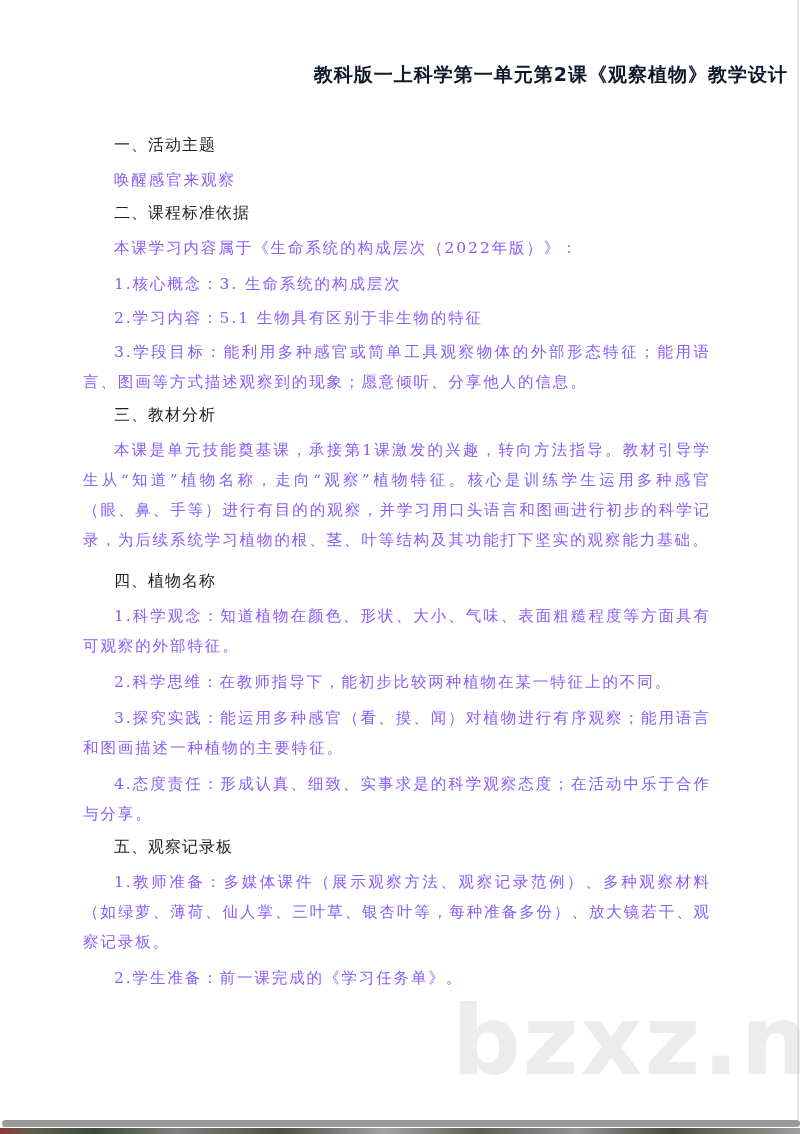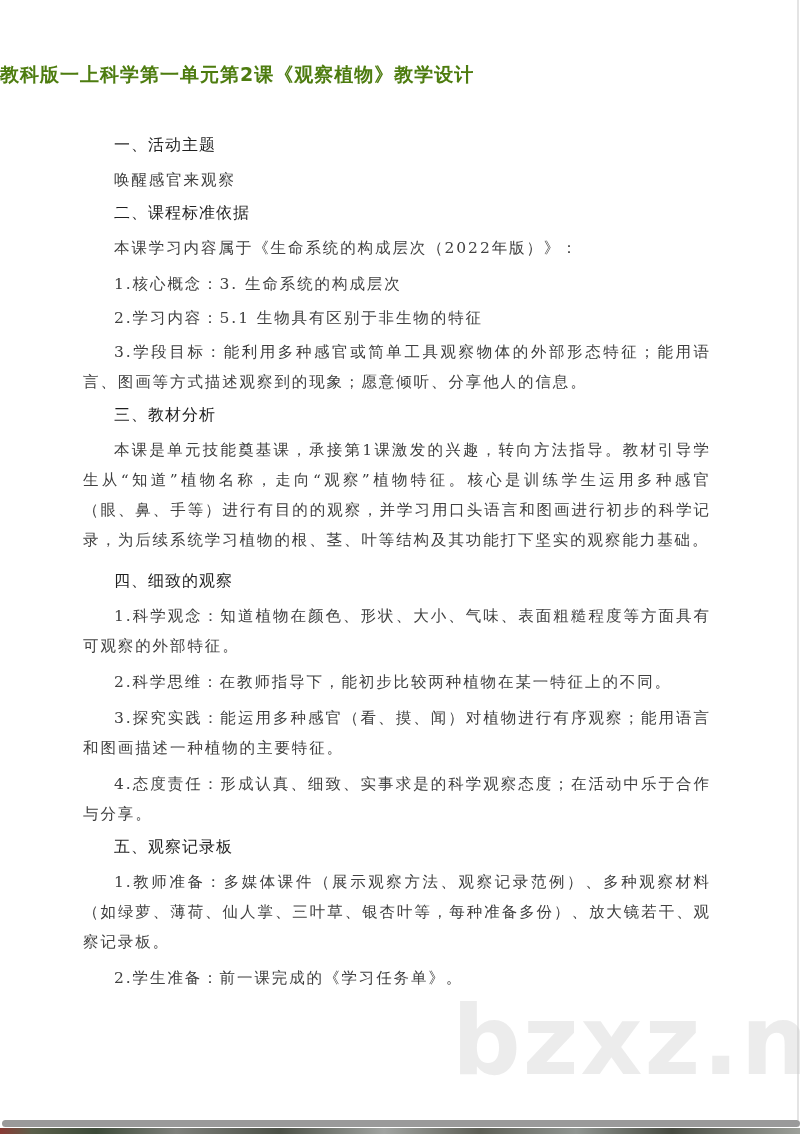--- a/index.html
+++ b/index.html
@@ -22,26 +22,26 @@
     width: 797px;
     height: 1120px;
     background: #ffffff;
     border-right: 2px solid #e4e4e4;
   }
   .title {
     position: absolute;
     left: 0;
     width: 788px;
     top: 62px;
-    text-align: left;
+    text-align: right;
     font-family: "DejaVu Sans", "Liberation Sans", sans-serif;
     font-weight: bold;
     font-size: 19px;
     letter-spacing: 1px;
-    color: #4d7c0f;
+    color: #0f172a;
   }
   .content {
     position: absolute;
     left: 83px;
     top: 133px;
     width: 628px;
   }
   .h {
     font-family: "DejaVu Sans", "Liberation Sans", sans-serif;
     font-weight: normal;
@@ -50,21 +50,21 @@
     padding-left: 31px;
     height: 32px;
     line-height: 24px;
     letter-spacing: 1px;
   }
   .p {
     font-size: 15.5px;
     line-height: 30px;
     text-indent: 31px;
     letter-spacing: 1.9px;
-    color: #404040;
+    color: #8b5cf6;
     text-align: justify;
     margin-bottom: 6px;
   }
   .p.tight { margin-bottom: 4px; }
   .sp-after { height: 8px; }
   .watermark {
     position: absolute;
     left: 452px;
     top: 985px;
     font-family: "DejaVu Sans", "Liberation Sans", sans-serif;
@@ -107,21 +107,21 @@
     <div class="h">二、课程标准依据</div>
     <div class="p">本课学习内容属于《生命系统的构成层次（2022年版）》：</div>
     <div class="p tight">1.核心概念：3. 生命系统的构成层次</div>
     <div class="p tight">2.学习内容：5.1 生物具有区别于非生物的特征</div>
     <div class="p">3.学段目标：能利用多种感官或简单工具观察物体的外部形态特征；能用语言、图画等方式描述观察到的现象；愿意倾听、分享他人的信息。</div>
 
     <div class="h">三、教材分析</div>
     <div class="p">本课是单元技能奠基课，承接第1课激发的兴趣，转向方法指导。教材引导学生从“知道”植物名称，走向“观察”植物特征。核心是训练学生运用多种感官（眼、鼻、手等）进行有目的的观察，并学习用口头语言和图画进行初步的科学记录，为后续系统学习植物的根、茎、叶等结构及其功能打下坚实的观察能力基础。</div>
     <div class="sp-after"></div>
 
-    <div class="h">四、细致的观察</div>
+    <div class="h">四、植物名称</div>
     <div class="p">1.科学观念：知道植物在颜色、形状、大小、气味、表面粗糙程度等方面具有可观察的外部特征。</div>
     <div class="p">2.科学思维：在教师指导下，能初步比较两种植物在某一特征上的不同。</div>
     <div class="p">3.探究实践：能运用多种感官（看、摸、闻）对植物进行有序观察；能用语言和图画描述一种植物的主要特征。</div>
     <div class="p">4.态度责任：形成认真、细致、实事求是的科学观察态度；在活动中乐于合作与分享。</div>
 
     <div class="h">五、观察记录板</div>
 
     <div class="p">1.教师准备：多媒体课件（展示观察方法、观察记录范例）、多种观察材料（如绿萝、薄荷、仙人掌、三叶草、银杏叶等，每种准备多份）、放大镜若干、观察记录板。</div>
     <div class="p">2.学生准备：前一课完成的《学习任务单》。</div>
   </div>

